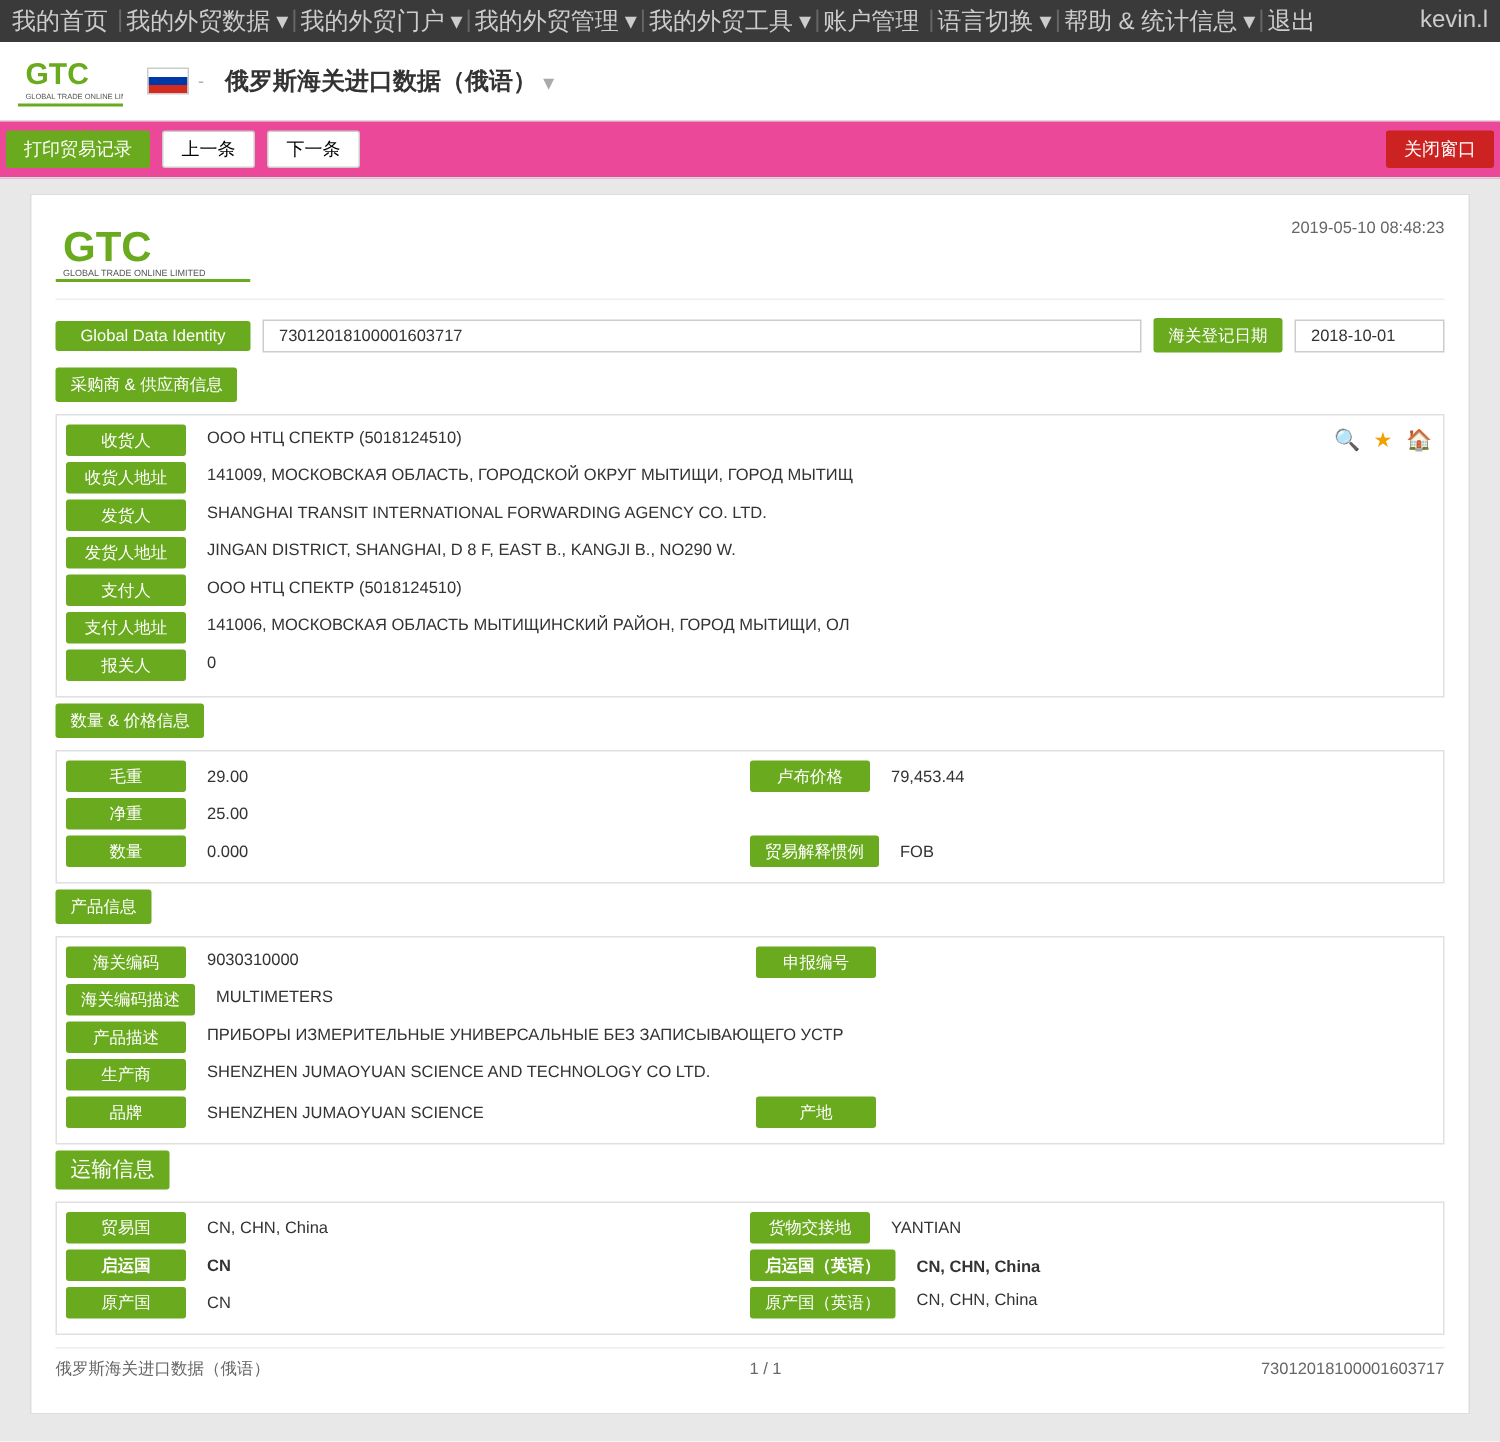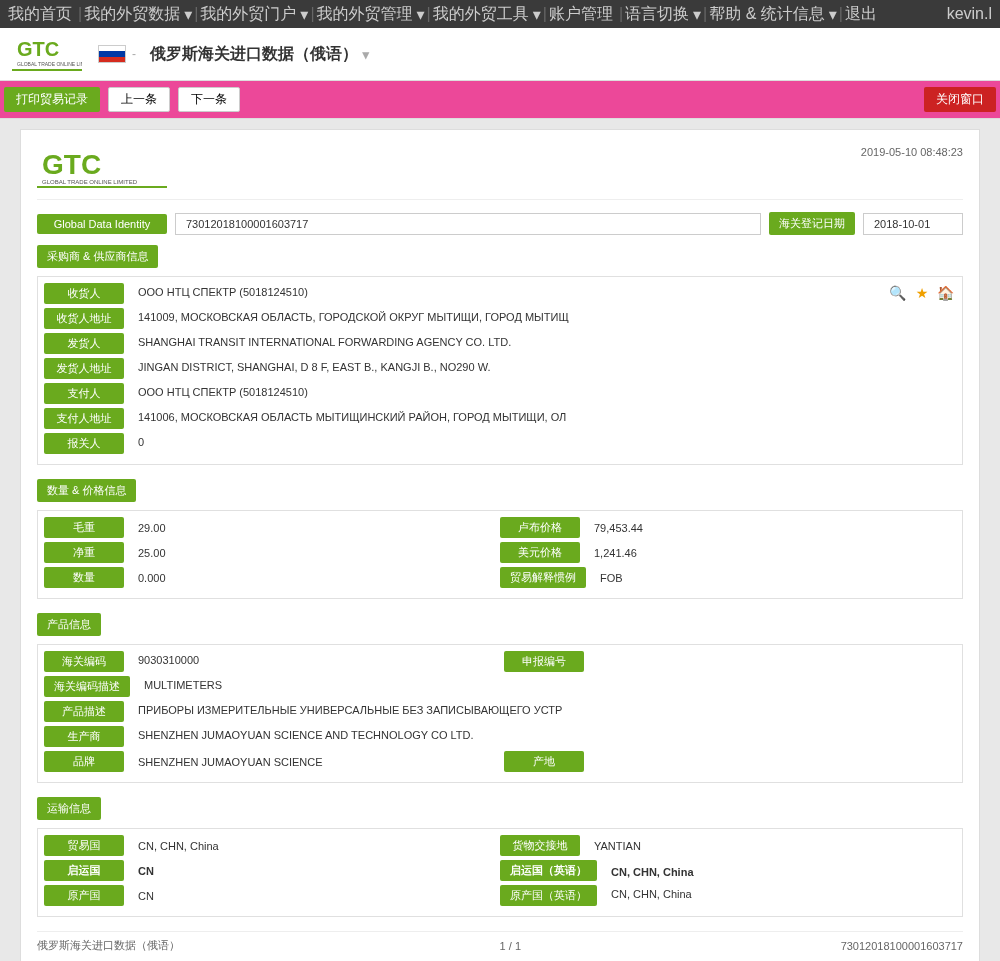--- a/index.html
+++ b/index.html
@@ -36,21 +36,21 @@
     .doc-timestamp { font-size: 11px; color: #666; }
 
     
     .gdi-row { display: flex; align-items: center; margin-bottom: 10px; }
     .gdi-label { background: #6aaa1e; color: #fff; padding: 4px 10px; font-size: 11px; border-radius: 2px; white-space: nowrap; min-width: 130px; text-align: center; }
     .gdi-value { border: 1px solid #ccc; padding: 4px 10px; font-size: 11px; flex: 1; margin: 0 8px; }
     .gdi-date-label { background: #6aaa1e; color: #fff; padding: 4px 10px; font-size: 11px; border-radius: 2px; white-space: nowrap; }
     .gdi-date-value { border: 1px solid #ccc; padding: 4px 10px; font-size: 11px; min-width: 100px; }
 
     
-    .section { margin-bottom: 14px; }
+    .section { margin-bottom: 4px; }
     .section-content { border: 1px solid #e0e0e0; padding: 6px; }
 
     
     .field-row { display: flex; align-items: flex-start; margin-bottom: 4px; }
     .field-label { background: #6aaa1e; color: #fff; padding: 3px 10px; font-size: 11px; border-radius: 2px; min-width: 80px; text-align: center; white-space: nowrap; flex-shrink: 0; margin-right: 8px; }
     .field-value { padding: 3px 6px; font-size: 11px; flex: 1; }
     .field-icons { display: flex; gap: 4px; margin-left: 4px; }
     .icon-btn { width: 20px; height: 20px; display: flex; align-items: center; justify-content: center; cursor: pointer; font-size: 14px; }
 
     
@@ -194,24 +194,20 @@
           <span class="field-label">卢布价格</span>
           <span class="field-value">79,453.44</span>
         </div>
       </div>
 
       <div style="display:flex; margin-bottom:4px;">
         <div style="display:flex; align-items:center; flex:1;">
           <span class="field-label">净重</span>
           <span class="field-value">25.00</span>
         </div>
-        <div style="display:flex; align-items:center; flex:1;">
-          <span class="field-label">美元价格</span>
-          <span class="field-value">1,241.46</span>
-        </div>
       </div>
 
       <div style="display:flex; margin-bottom:4px;">
         <div style="display:flex; align-items:center; flex:1;">
           <span class="field-label">数量</span>
           <span class="field-value">0.000</span>
         </div>
         <div style="display:flex; align-items:center; flex:1;">
           <span class="field-label">贸易解释惯例</span>
           <span class="field-value">FOB</span>
@@ -249,21 +245,21 @@
       <div style="display:flex; margin-bottom:4px; align-items:center;">
         <span class="field-label">品牌</span>
         <span class="field-value">SHENZHEN JUMAOYUAN SCIENCE</span>
         <span class="field-label" style="margin-left:8px;">产地</span>
         <span class="field-value"></span>
       </div>
     </div>
   </div>
 
   <div class="section">
-    <div style="background:#6aaa1e; color:#fff; padding:4px 10px; font-size:11px; border-radius:2px; display:inline-block; margin-bottom:8px;font-family:Liberation Serif, serif;">运输信息</div>
+    <div style="background:#6aaa1e; color:#fff; padding:4px 10px; font-size:14px; border-radius:2px; display:inline-block; margin-bottom:8px;font-family:Liberation Serif, serif;">运输信息</div>
     <div class="section-content">
 
       <div style="display:flex; margin-bottom:4px;">
         <div style="display:flex; align-items:center; flex:1;">
           <span class="field-label">贸易国</span>
           <span class="field-value">CN, CHN, China</span>
         </div>
         <div style="display:flex; align-items:center; flex:1;">
           <span class="field-label">货物交接地</span>
           <span class="field-value">YANTIAN</span>

